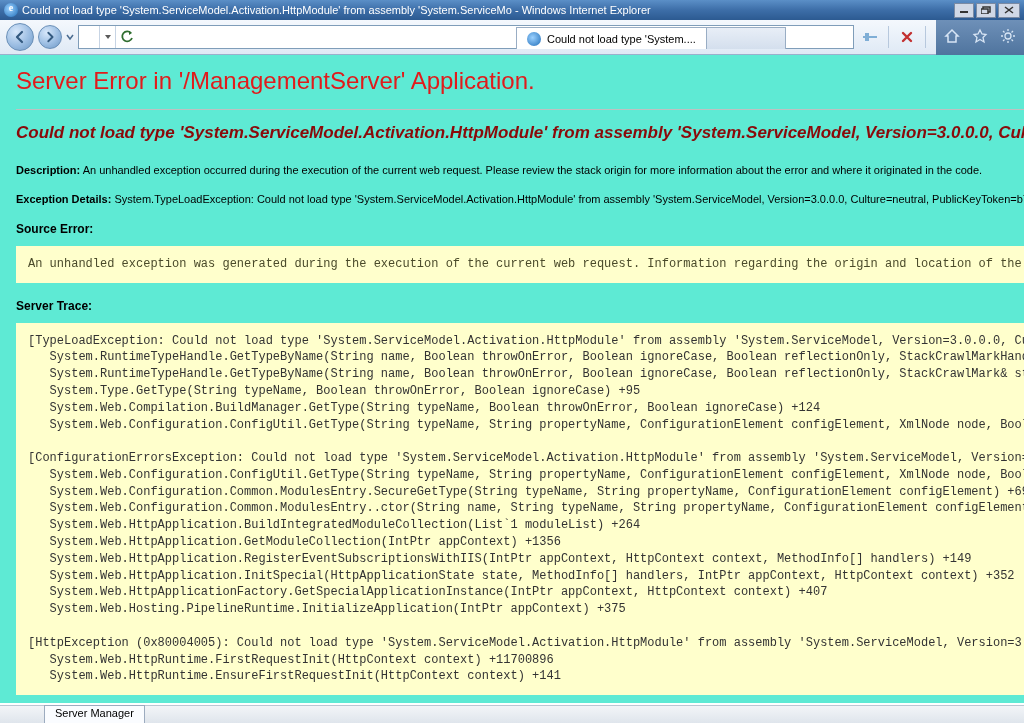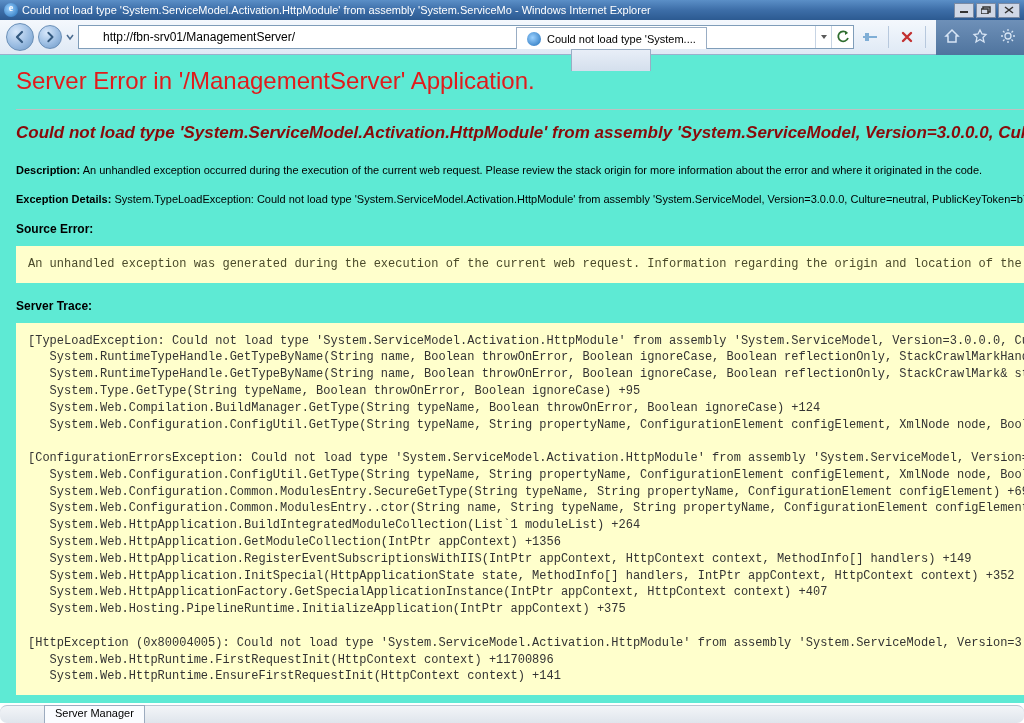--- a/index.html
+++ b/index.html
@@ -189,21 +189,20 @@
   .taskbar {
     position: absolute;
     bottom: 0; left: 0; right: 0;
     height: 18px;
     background: linear-gradient(to bottom, #f3f5f8, #dfe5ec);
     border-top: 1px solid #bcc6d3;
     display: flex;
     align-items: flex-start;
     font-size: 11px;
     padding-left: 44px;
-    border-radius: 7px;
   }
   .task-tab {
     border: 1px solid #9cabbf;
     border-bottom: none;
     background: #fafcff;
     padding: 1px 10px;
     height: 18px;
     margin-top: -1px;
   }
 
@@ -247,21 +246,20 @@
       </svg>
   </div>
   <svg class="chev" viewBox="0 0 8 8">
       <path d="M1 2 L4 6 L7 2" fill="none" stroke="#4a6b90" stroke-width="1.5"></path>
     </svg>
 
   <div class="addr-wrap">
     <span class="addr-icon">
         <span class="e-icon"></span>
       </span>
-    <input class="addr-input" value="http://fbn-srv01/ManagementServer/" style="">
     <span class="addr-drop">
       <svg width="8" height="8" viewBox="0 0 8 8">
           <path d="M1 2 L4 6 L7 2" fill="#5a5a5a"></path>
         </svg>
     </span>
     <span class="addr-drop" style="width:22px;">
       <svg width="14" height="14" viewBox="0 0 14 14">
           <path d="M11 3 A5 5 0 1 0 12 8" fill="none" stroke="#2f6d2f" stroke-width="1.8"></path>
           <path d="M9 1 L12 3 L9 5 Z" fill="#2f6d2f"></path>
         </svg>
@@ -304,21 +302,21 @@
             <line x1="3" y1="3" x2="4.5" y2="4.5"></line>
             <line x1="11.5" y1="11.5" x2="13" y2="13"></line>
             <line x1="3" y1="13" x2="4.5" y2="11.5"></line>
             <line x1="11.5" y1="4.5" x2="13" y2="3"></line>
           </g>
         </svg>
     </span>
   </div>
 </div>
 
-<div style="position:absolute; top:27px; left:516px; z-index:5; display:flex; align-items:center; gap:0;flex-direction:column;">
+<div style="position:absolute; top:27px; left:516px; z-index:5; display:flex; align-items:center; gap:0;">
   <div class="tab" style="height:22px;">
     <span class="e-icon" style="width:14px;height:14px;background:radial-gradient(circle at 40% 40%,#9bd1ff,#1f6db8);border-radius:50%;display:inline-block;position:relative;"></span>
     <span class="tab-text">Could not load type 'System....</span>
   </div>
   <div class="tab blank" style="height:22px;"></div>
 </div>
 
 <div class="content-wrap">
   <div class="ysod">
     <h1>Server Error in '/ManagementServer' Application.</h1>

